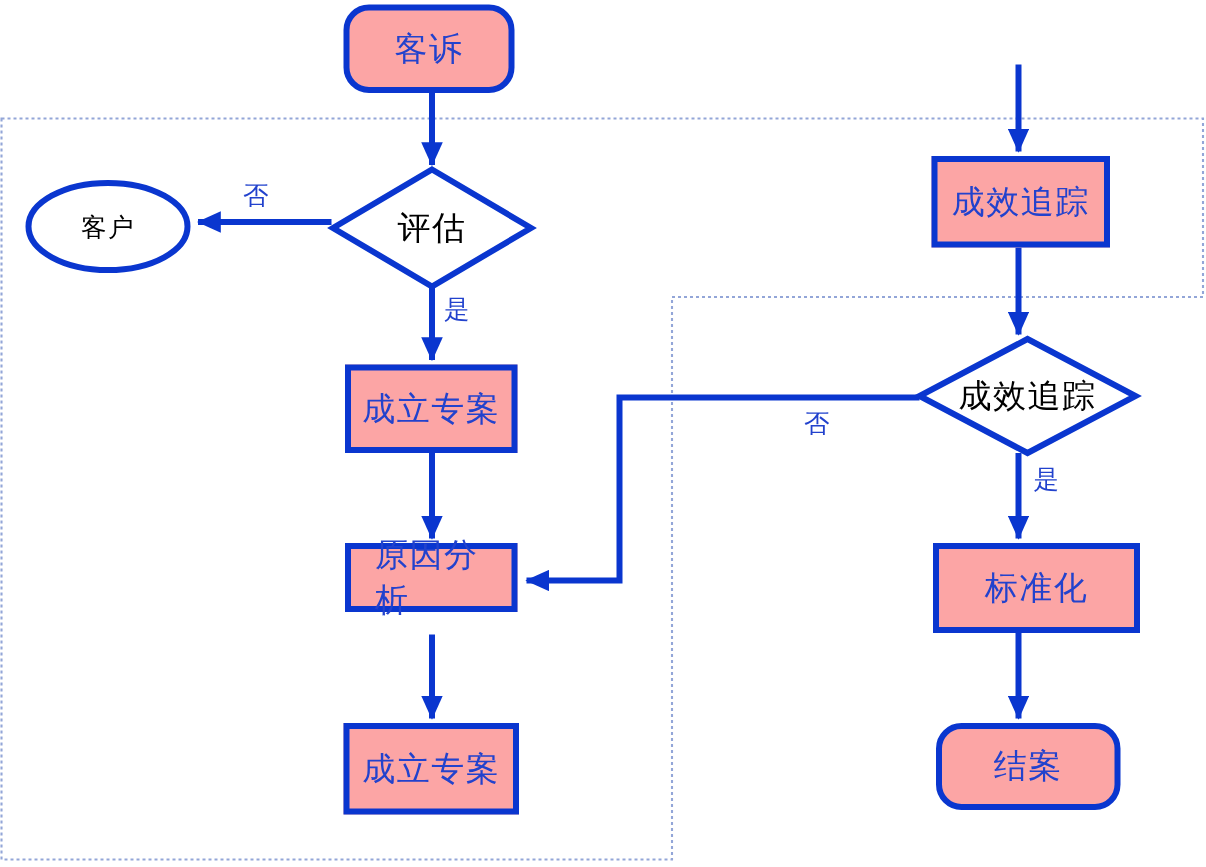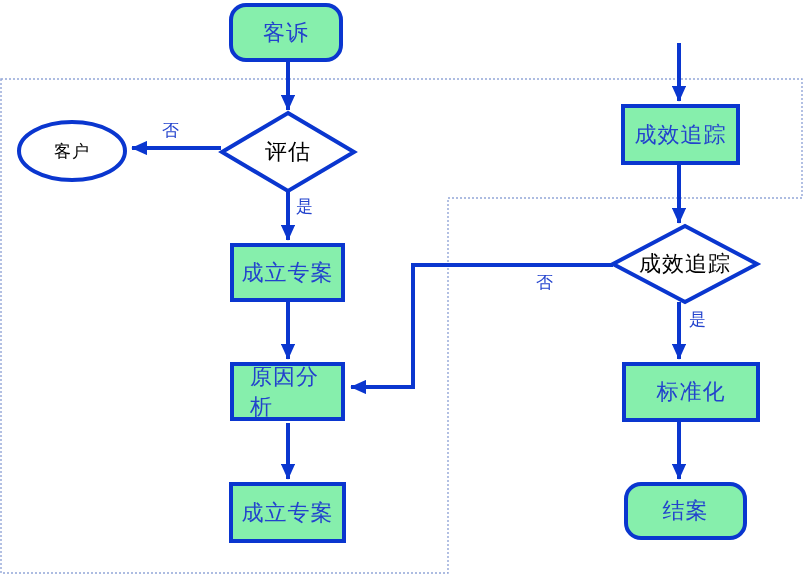--- a/index.html
+++ b/index.html
@@ -4,21 +4,21 @@
 <style>
   html,body{margin:0;padding:0;background:#ffffff;}
   #stage{
     position:relative;width:804px;height:578px;background:#ffffff;overflow:hidden;
     font-family:"Liberation Serif","DejaVu Serif",serif;
   }
   #connectors{position:absolute;left:0;top:0;width:804px;height:578px;}
   .node{
     position:absolute;display:flex;align-items:center;justify-content:center;
     box-sizing:border-box;border:4px solid #0a36cf;color:#2242cd;
-    font-size:22px;letter-spacing:1px;background:#86efac;
+    font-size:22px;letter-spacing:1px;background:#fca5a5;
   }
   .terminator{border-radius:17px;}
   .shape-label{
     position:absolute;display:flex;align-items:center;justify-content:center;
     color:#000000;font-size:22px;letter-spacing:1px;
   }
   .edge-label{
     position:absolute;color:#2242cd;font-size:17px;line-height:1;
   }
   .note{
@@ -59,21 +59,21 @@
 
 
   <div class="node terminator" style="left:229px;top:3px;width:114px;height:59px;">
     <span>客诉</span>
   </div>
 
   <div class="node" style="left:230px;top:243px;width:115px;height:59px;">
     <span>成立专案</span>
   </div>
 
-  <div class="node" style="left:230px;top:362px;width:115px;height:59px;padding-left:16px;">
+  <div class="node" style="left:230px;top:362px;width:115px;height:46px;padding-left:16px;">
     <span>原因分析</span>
   </div>
 
   <div class="node" style="left:229px;top:482px;width:117px;height:61px;">
     <span>成立专案</span>
   </div>
 
   <div class="node" style="left:621px;top:104px;width:119px;height:61px;">
     <span>成效追踪</span>
   </div>

